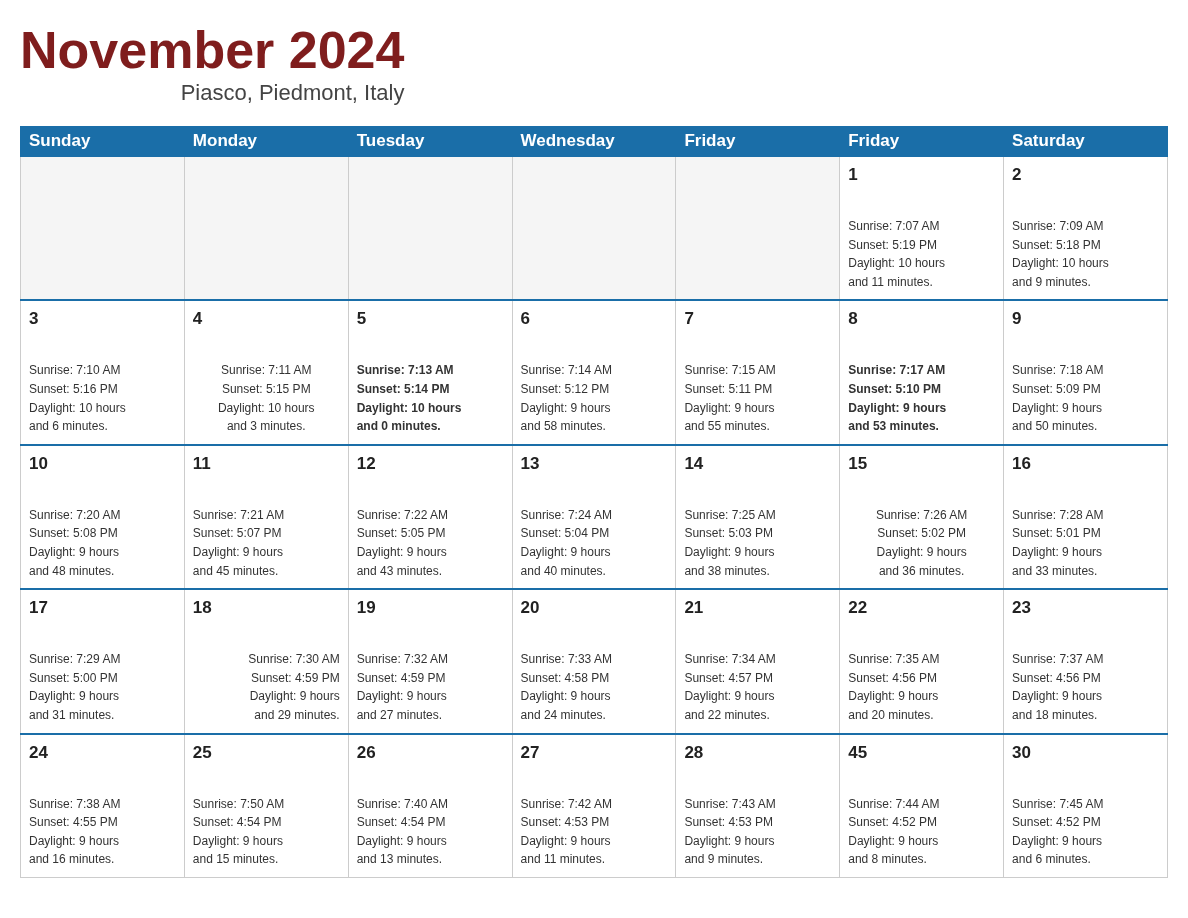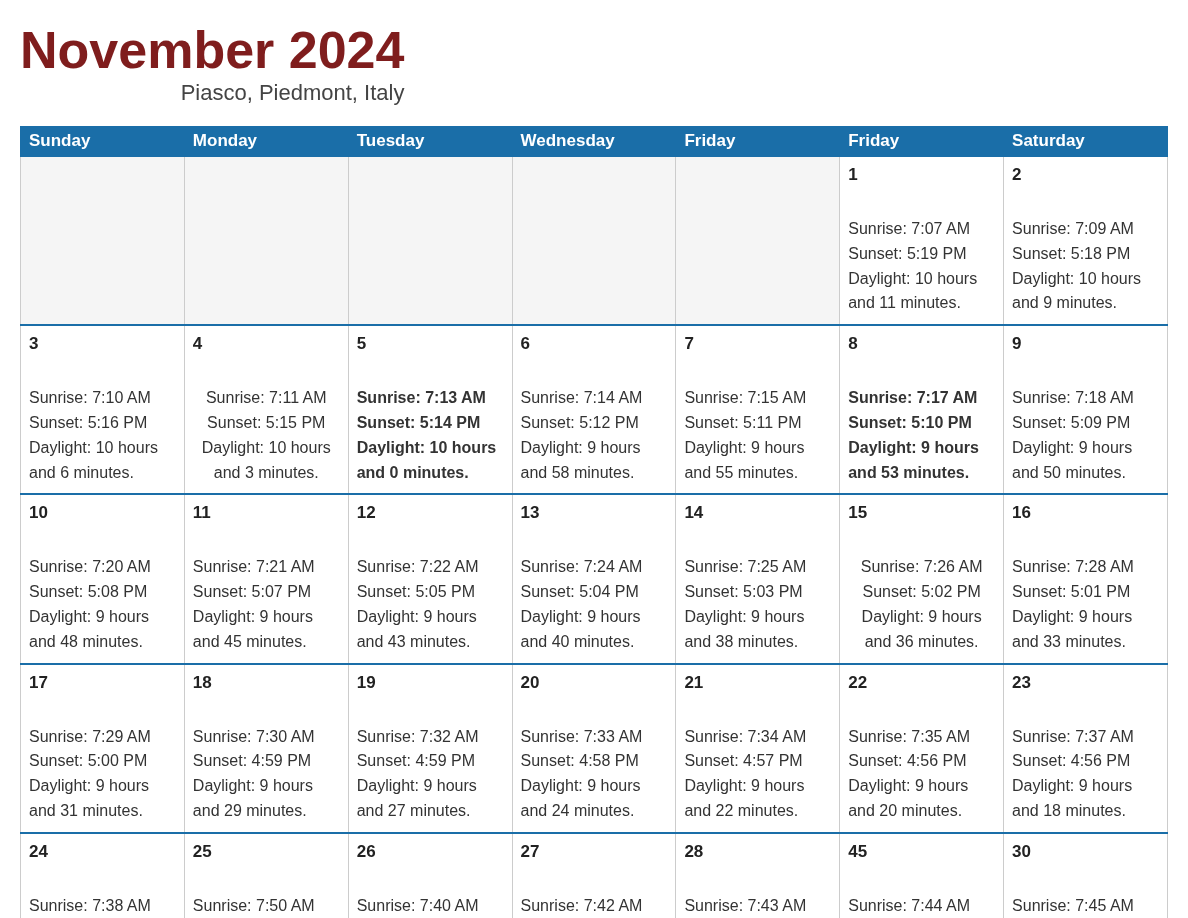--- a/index.html
+++ b/index.html
@@ -82,21 +82,21 @@
     .calendar-table td.empty {
       background: #f5f5f5;
     }
     .day-number {
       font-size: 17px;
       font-weight: bold;
       color: #222;
       margin-bottom: 4px;
     }
     .day-info {
-      font-size: 16px;
+      font-size: 12px;
       color: #333;
       line-height: 1.55;
       margin-top: 32px;
     }
   </style>
 </head>
 <body>
 
 <div class="header">
   <div class="title-section">
@@ -244,21 +244,21 @@
       <tr>
         <td>
           <div class="day-number">17</div>
           <div class="day-info" style="white-space: pre-line;">Sunrise: 7:29 AM
 Sunset: 5:00 PM
 Daylight: 9 hours
 and 31 minutes.</div>
         </td>
         <td>
           <div class="day-number">18</div>
-          <div class="day-info" style="white-space: pre-line;">Sunrise: 7:30 AM
+          <div class="day-info" style="white-space: pre-line; text-align: right;">Sunrise: 7:30 AM
 Sunset: 4:59 PM
 Daylight: 9 hours
 and 29 minutes.</div>
         </td>
         <td>
           <div class="day-number">19</div>
           <div class="day-info" style="white-space: pre-line;">Sunrise: 7:32 AM
 Sunset: 4:59 PM
 Daylight: 9 hours
 and 27 minutes.</div>

